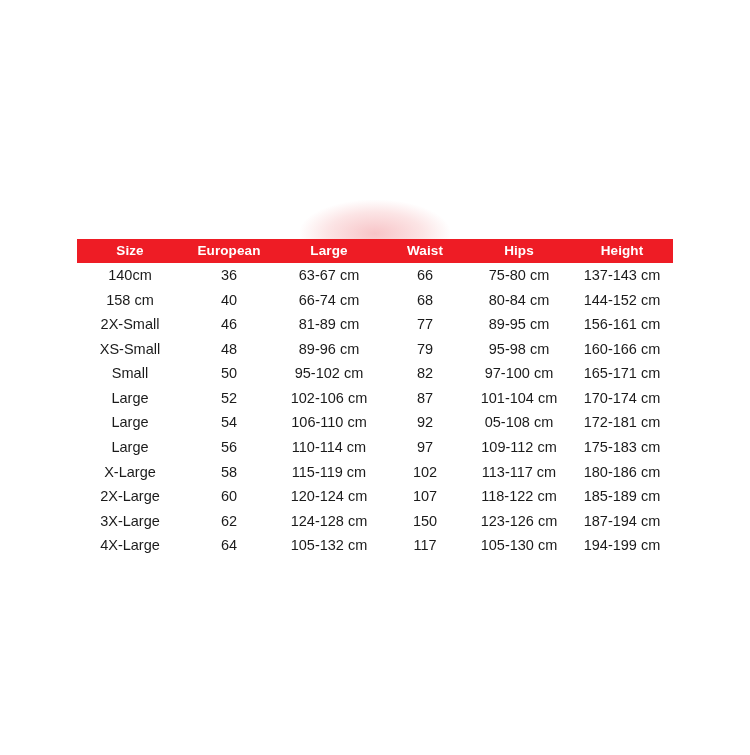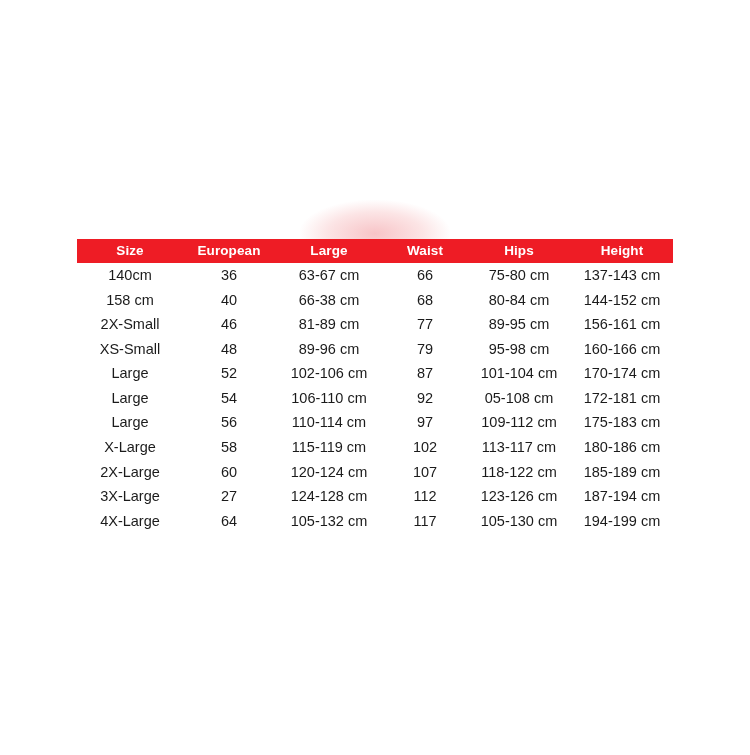--- a/index.html
+++ b/index.html
@@ -102,21 +102,21 @@
           <td>140cm</td>
           <td>36</td>
           <td>63-67 cm</td>
           <td>66</td>
           <td>75-80 cm</td>
           <td>137-143 cm</td>
         </tr>
         <tr>
           <td>158 cm</td>
           <td>40</td>
-          <td>66-38 cm</td>
+          <td>66-74 cm</td>
           <td>68</td>
           <td>80-84 cm</td>
           <td>144-152 cm</td>
         </tr>
         <tr>
           <td>2X-Small</td>
           <td>46</td>
           <td>81-89 cm</td>
           <td>77</td>
           <td>89-95 cm</td>
@@ -124,20 +124,28 @@
         </tr>
         <tr>
           <td>XS-Small</td>
           <td>48</td>
           <td>89-96 cm</td>
           <td>79</td>
           <td>95-98 cm</td>
           <td>160-166 cm</td>
         </tr>
         <tr>
+          <td>Small</td>
+          <td>50</td>
+          <td>95-102 cm</td>
+          <td>82</td>
+          <td>97-100 cm</td>
+          <td>165-171 cm</td>
+        </tr>
+        <tr>
           <td>Large</td>
           <td>52</td>
           <td>102-106 cm</td>
           <td>87</td>
           <td>101-104 cm</td>
           <td>170-174 cm</td>
         </tr>
         <tr>
           <td>Large</td>
           <td>54</td>
@@ -165,23 +173,23 @@
         <tr>
           <td>2X-Large</td>
           <td>60</td>
           <td>120-124 cm</td>
           <td>107</td>
           <td>118-122 cm</td>
           <td>185-189 cm</td>
         </tr>
         <tr>
           <td>3X-Large</td>
-          <td>27</td>
+          <td>62</td>
           <td>124-128 cm</td>
-          <td>112</td>
+          <td>150</td>
           <td>123-126 cm</td>
           <td>187-194 cm</td>
         </tr>
         <tr>
           <td>4X-Large</td>
           <td>64</td>
           <td>105-132 cm</td>
           <td>117</td>
           <td>105-130 cm</td>
           <td>194-199 cm</td>

